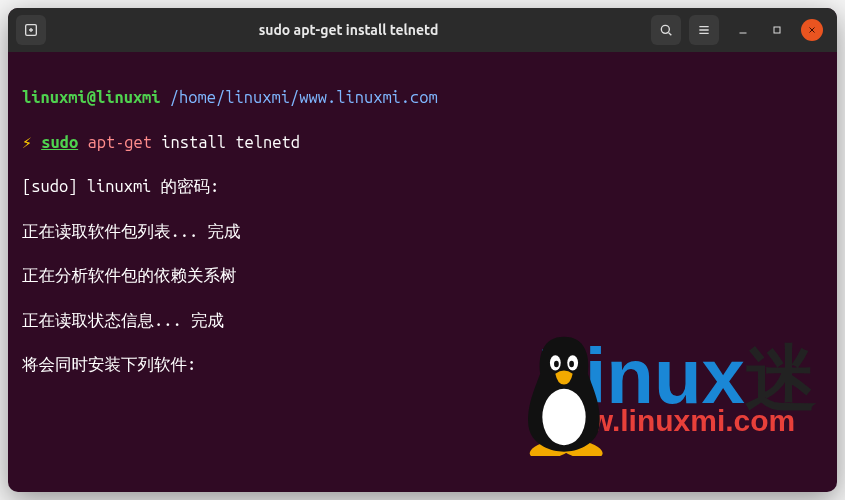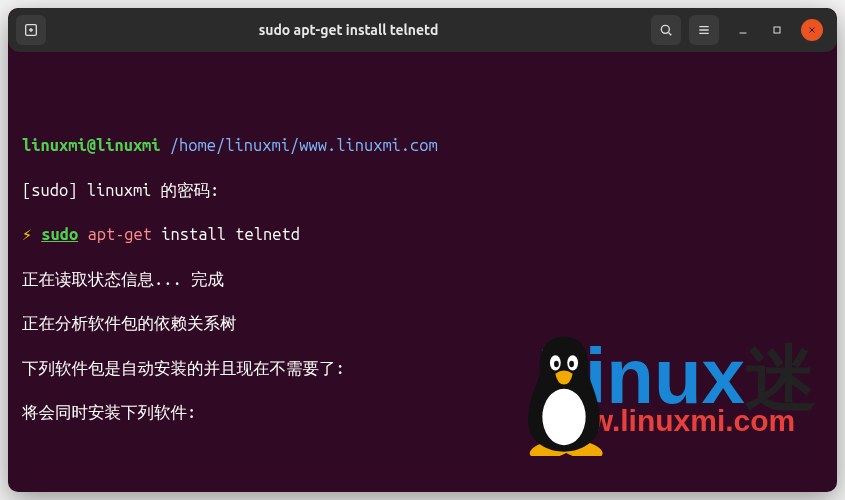--- a/index.html
+++ b/index.html
@@ -22,21 +22,20 @@
     overflow: hidden;
   }
   .titlebar {
     height: 44px;
     background: #2b2b2b;
     display: flex;
     align-items: center;
     padding: 12px 8px;
     gap: 8px;
     flex-shrink: 0;
-    border-radius: 12px;
   }
   .tb-btn {
     width: 30px; height: 30px;
     border-radius: 6px;
     background: #3a3a3a;
     display: flex;
     align-items: center;
     justify-content: center;
     color: #ddd;
   }
@@ -71,21 +70,20 @@
   .wc-close svg { stroke: #3a0f04; }
   .terminal {
     flex: 1;
     padding: 12px 14px;
     font-size: 16.5px;
     line-height: 1.35;
     color: #fff;
     position: relative;
     white-space: pre;
     overflow: hidden;
-    margin-top: 48px;
   }
   .prompt-user { color: #4fd24f; font-weight: bold; }
   .prompt-path { color: #7fb7ff; }
   .bolt { color: #ffcc00; }
   .sudo { color: #4fd24f; text-decoration: underline; font-weight: bold; }
   .cmd { color: #ff8c8c; }
   .line { display: block; }
   .watermark {
     position: absolute;
     right: 20px;
@@ -162,25 +160,25 @@
       <div class="wc wc-close">
         <svg viewBox="0 0 24 24">
             <path d="M7 7l10 10M17 7L7 17"></path>
           </svg>
       </div>
     </div>
   </div>
 
   <div class="terminal">
 <span class="line"><span class="prompt-user">linuxmi@linuxmi</span> <span class="prompt-path">/home/linuxmi/www.linuxmi.com</span></span>
+<span class="line"><span class="bolt">⚡</span> <span class="sudo">sudo</span> <span class="cmd">apt-get</span><span> install telnetd</span></span>
 <span class="line">[sudo] linuxmi 的密码:</span>
-<span class="line"><span class="bolt">⚡</span> <span class="sudo">sudo</span> <span class="cmd">apt-get</span><span> install telnetd</span></span>
+<span class="line">正在读取软件包列表... 完成</span>
+<span class="line">正在分析软件包的依赖关系树</span>
 <span class="line">正在读取状态信息... 完成</span>
-<span class="line">正在分析软件包的依赖关系树</span>
-<span class="line">下列软件包是自动安装的并且现在不需要了:</span>
 <span class="line">将会同时安装下列软件:</span>
 
 
 
 
 <span class="line"></span>
 
 
 
 

